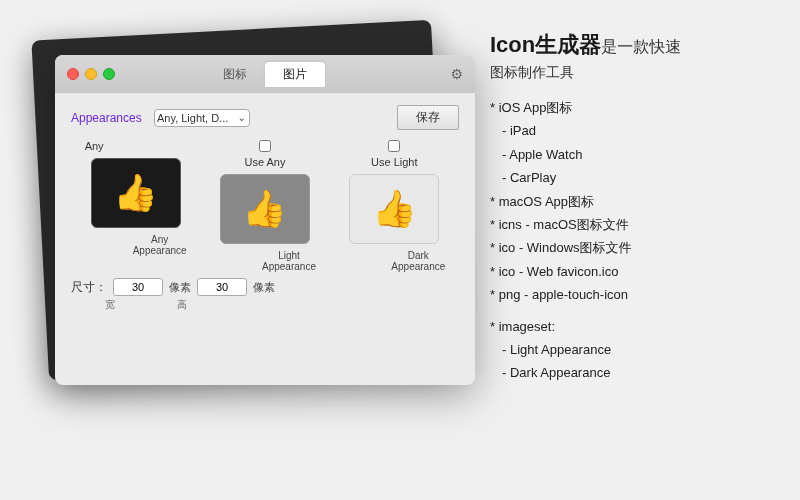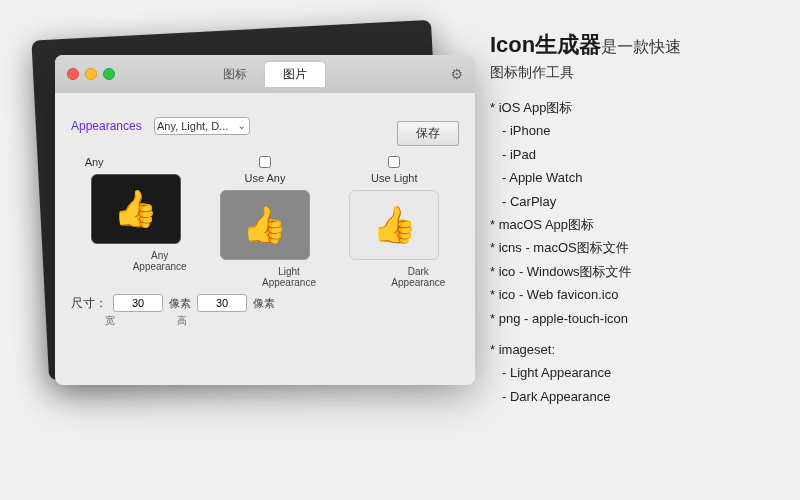--- a/index.html
+++ b/index.html
@@ -177,21 +177,20 @@
 
     .save-btn {
       margin-left: auto;
       background: linear-gradient(to bottom, #f5f5f5, #e0e0e0);
       border: 1px solid #aaa;
       border-radius: 2px;
       padding: 3px 18px;
       font-size: 12px;
       color: #333;
       cursor: pointer;
-      margin-top: 16px;
     }
 
     .appearance-options {
       display: flex;
       justify-content: space-around;
       margin-bottom: 6px;
     }
 
     .appearance-col {
       display: flex;
@@ -438,21 +437,20 @@
 </div>
 
 <div class="right-panel">
   <div class="app-title-row">
     <span class="app-title-bold">Icon生成器</span>
     <span class="app-title-light">是一款快速</span>
   </div>
   <div class="app-subtitle">图标制作工具</div>
   <div class="features-list" id="features-container">
       <div class="main-item">* iOS App图标</div>
-      <div class="sub-item">- iPhone</div>
       <div class="sub-item">- iPad</div>
       <div class="sub-item">- Apple Watch</div>
       <div class="sub-item">- CarPlay</div>
       <div class="main-item">* macOS App图标</div>
       <div class="main-item">* icns - macOS图标文件</div>
       <div class="main-item">* ico - Windows图标文件</div>
       <div class="main-item">* ico - Web favicon.ico</div>
       <div class="main-item">* png - apple-touch-icon</div>
       <div class="spacer"></div>
       <div class="main-item">* imageset:</div>

